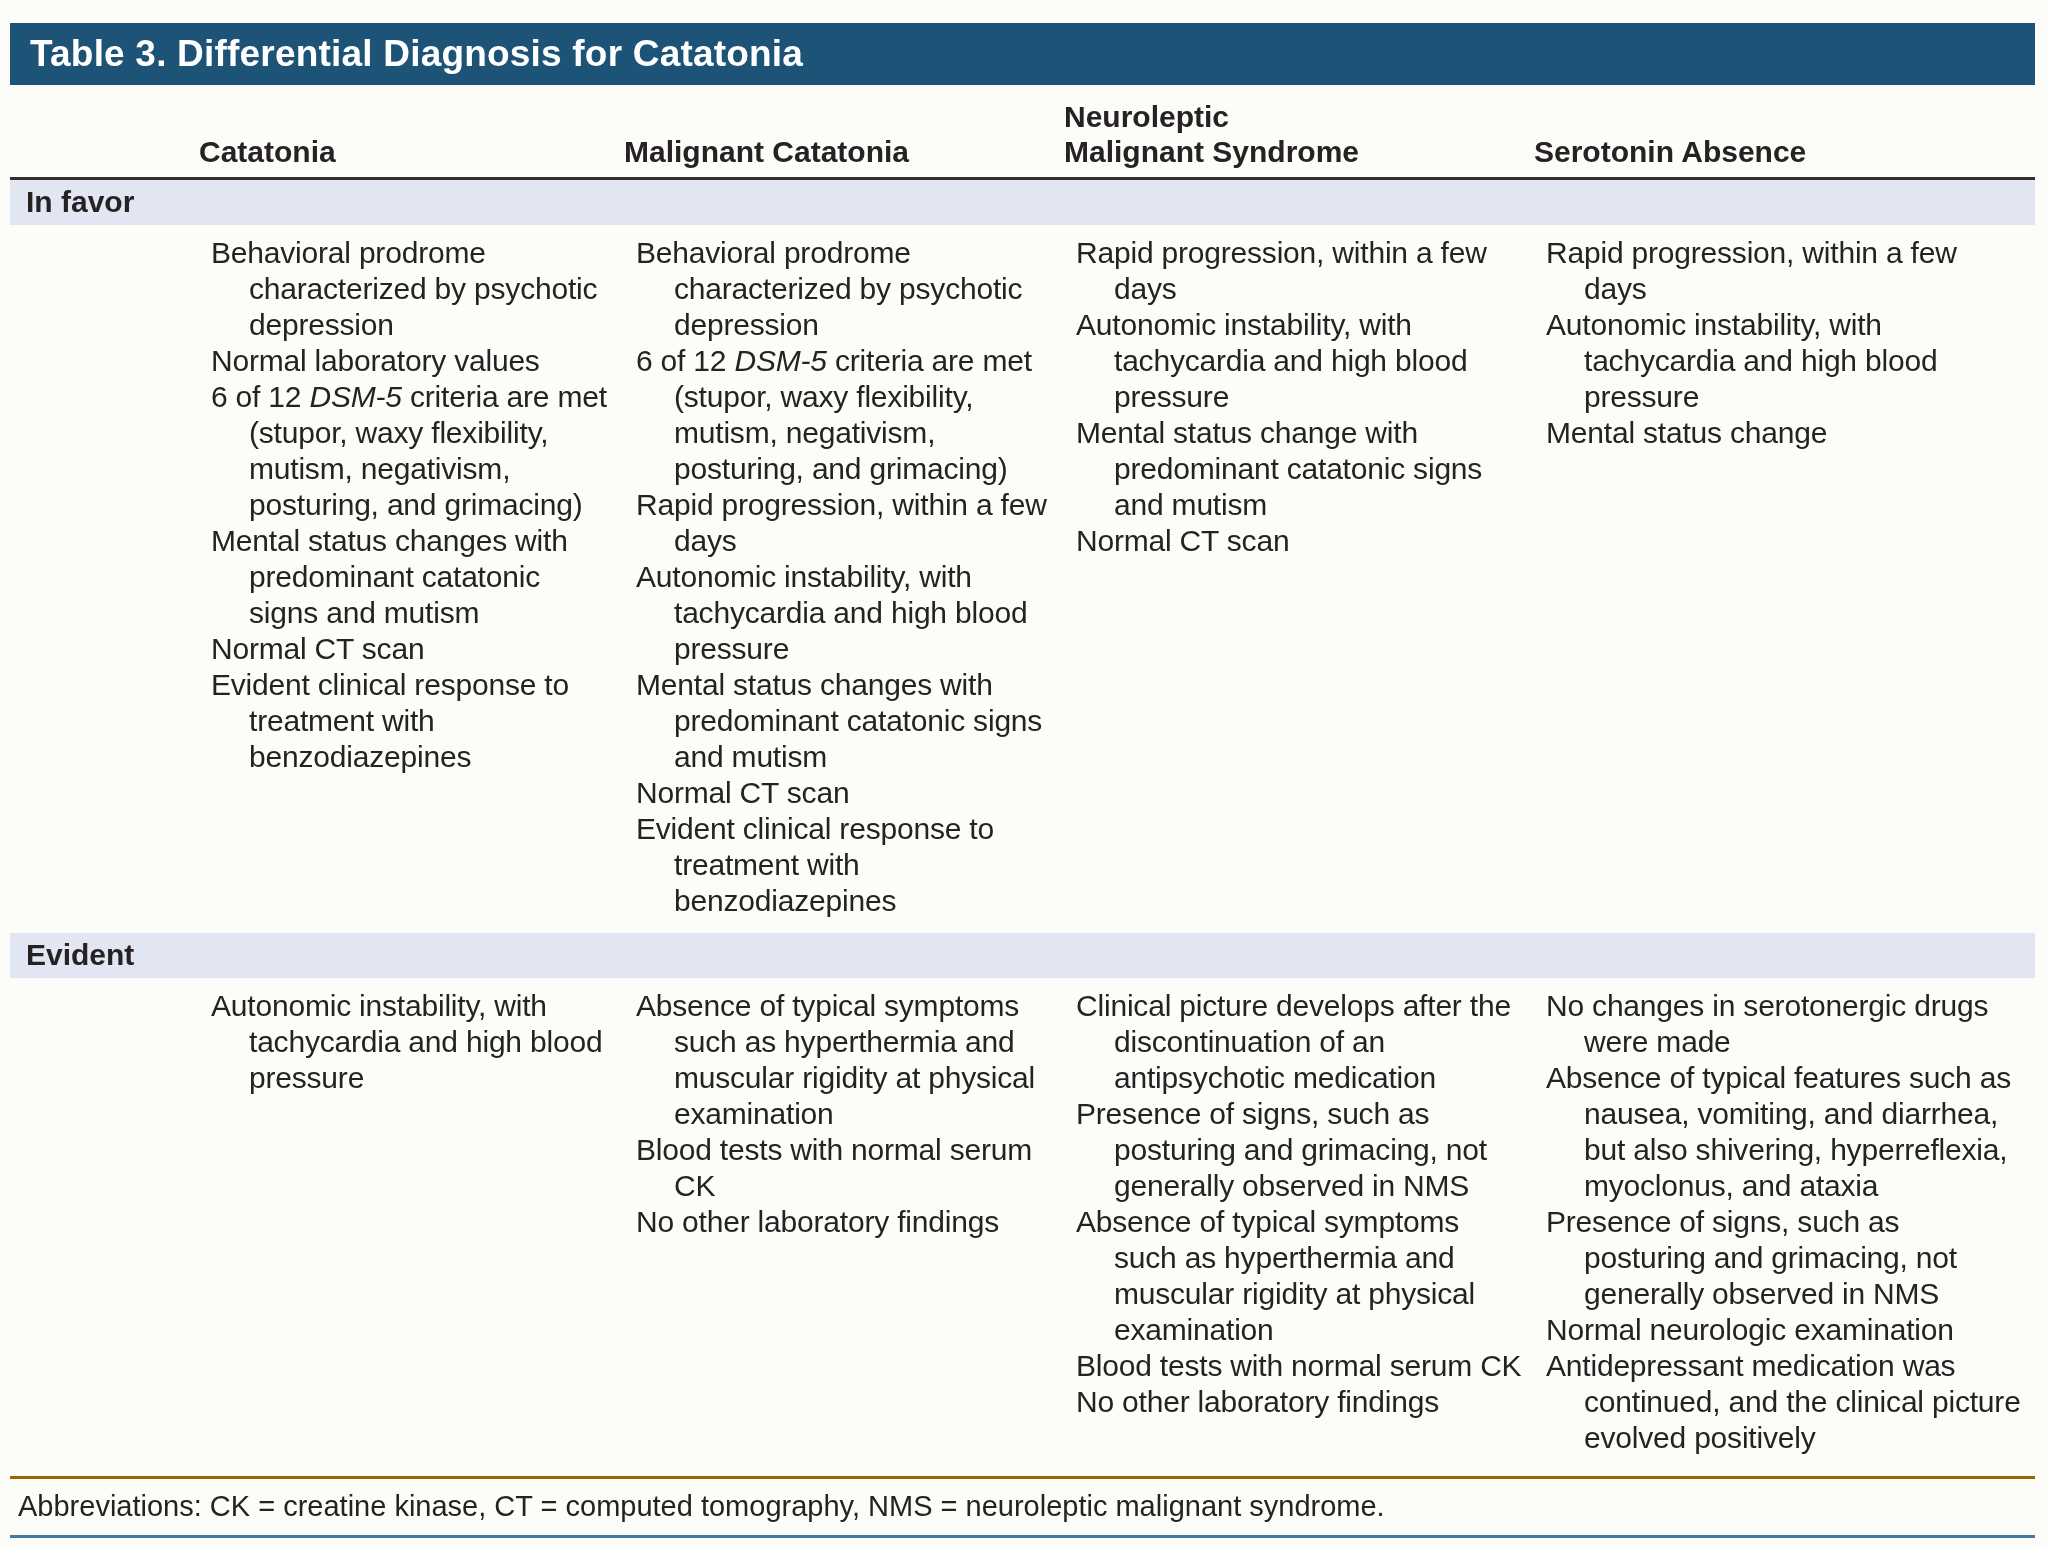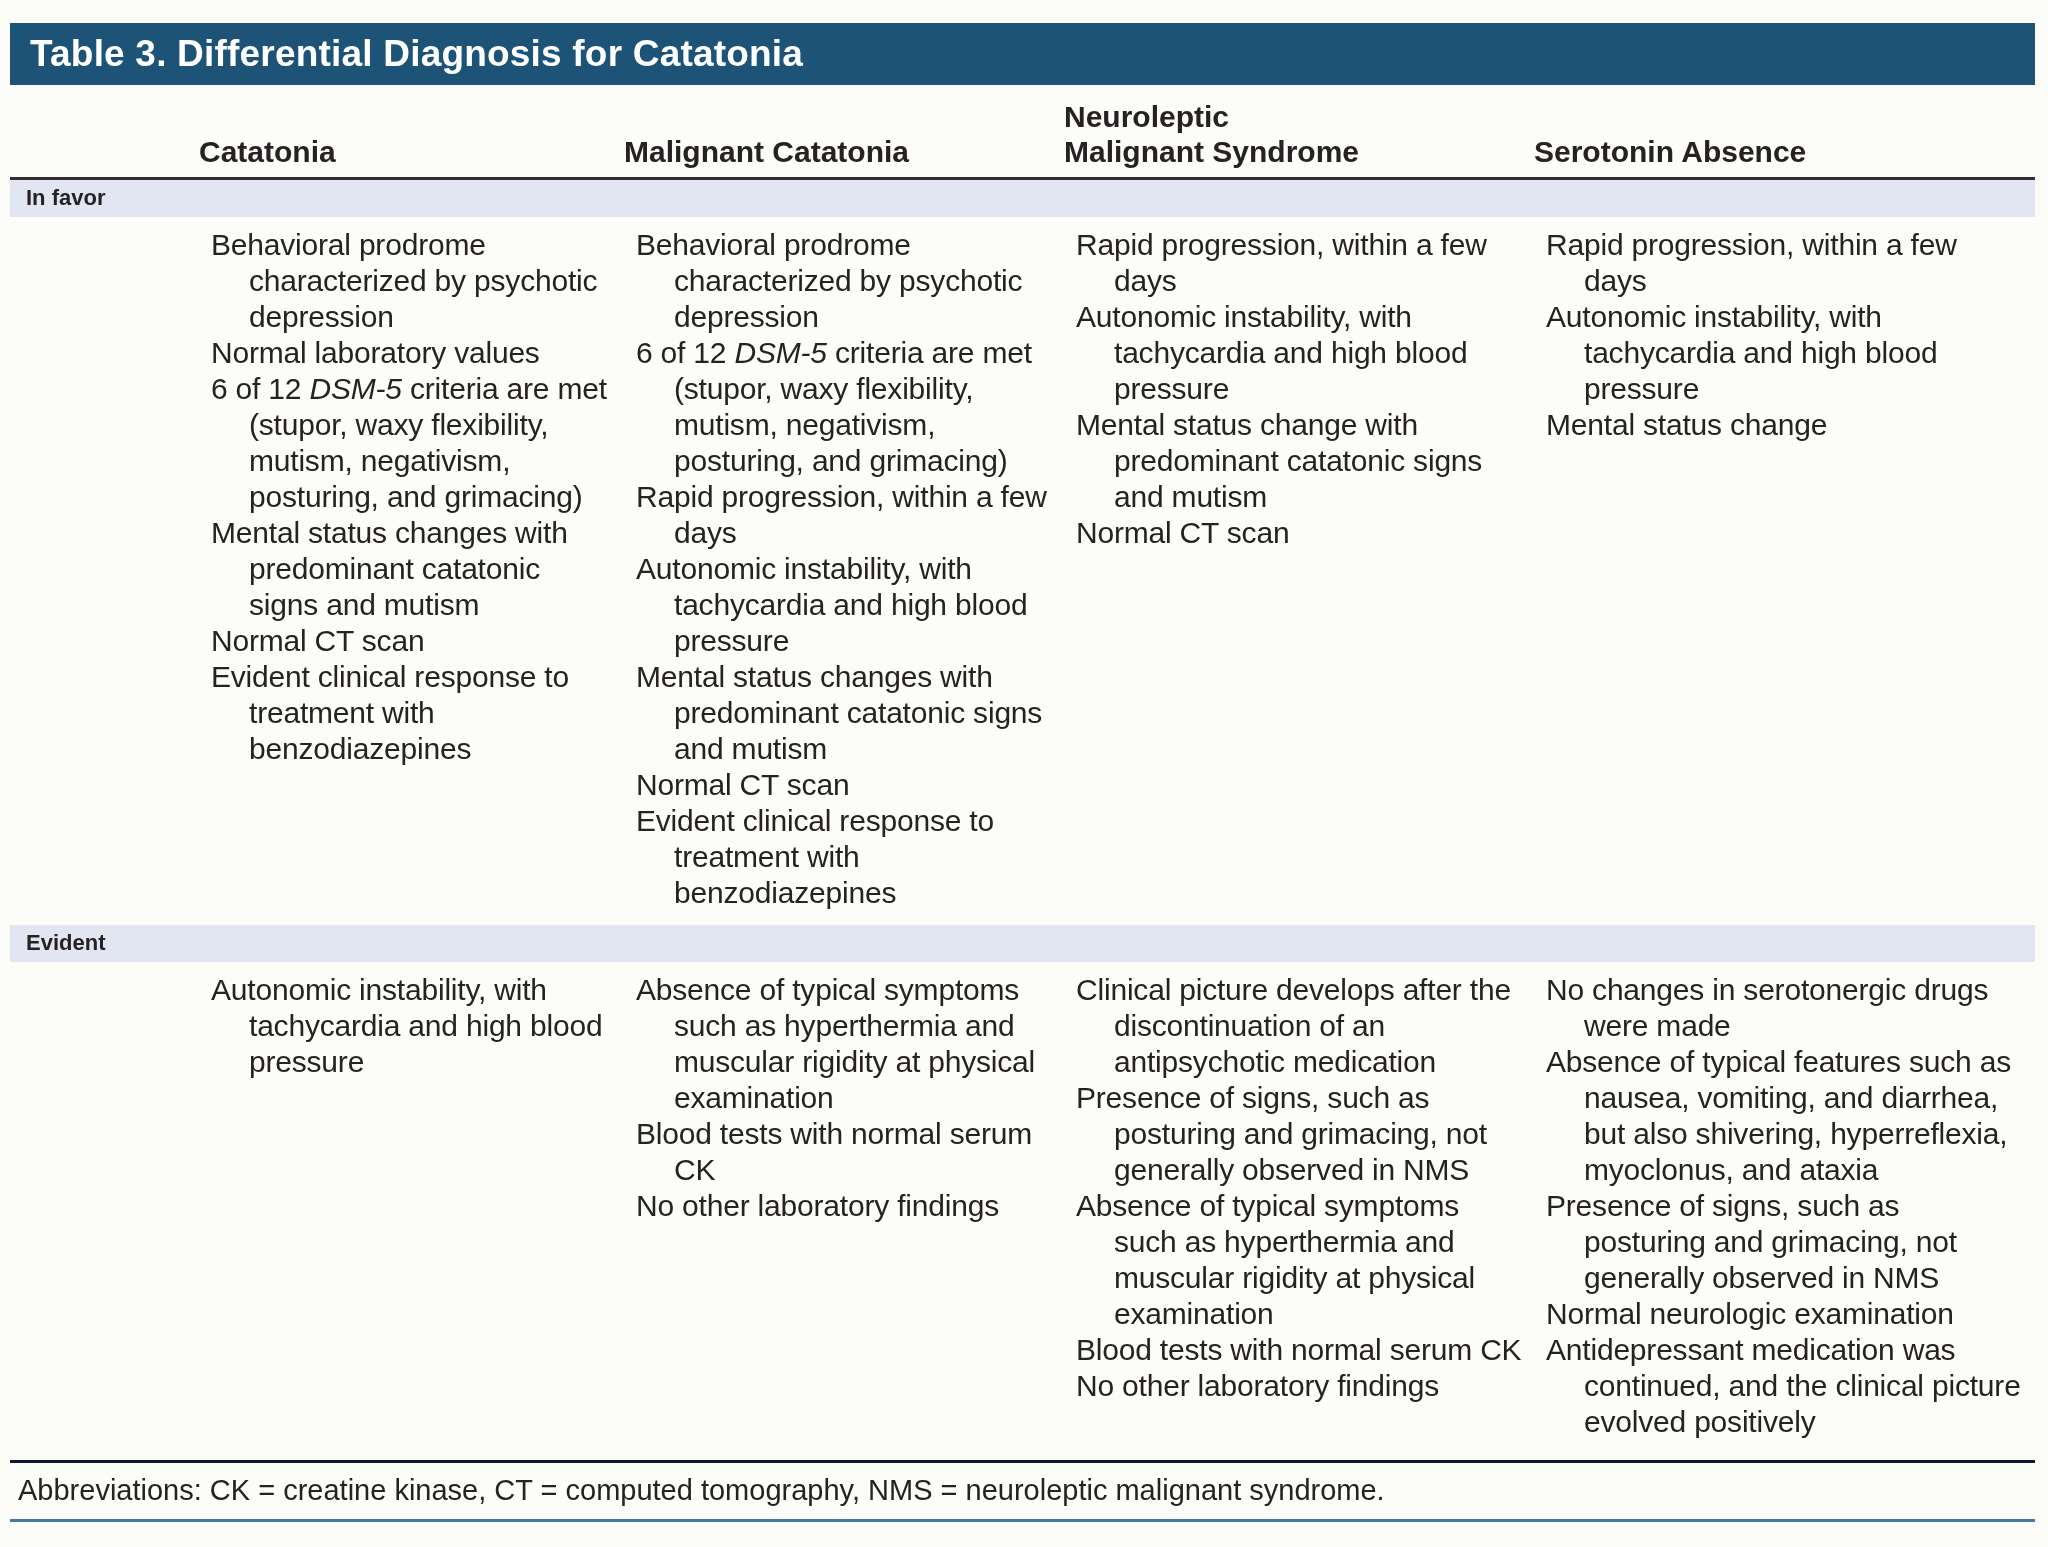--- a/index.html
+++ b/index.html
@@ -39,38 +39,38 @@
     text-align: left;
     font-size: 30px;
     line-height: 35px;
     font-weight: bold;
     padding: 14px 4px 8px 4px;
     border-bottom: 3px solid #332f30;
   }
   tr.band td {
     background: #e2e6f3;
     font-weight: bold;
-    font-size: 22px;
+    font-size: 30px;
     padding: 5px 0 6px 16px;
   }
   tr.content td {
     vertical-align: top;
     padding: 10px 8px 14px 16px;
     font-size: 30px;
     line-height: 36px;
     letter-spacing: -0.2px;
   }
   .item {
     padding-left: 38px;
     text-indent: -38px;
   }
   .item em { font-style: italic; text-align: center; }
   .footer {
     margin-top: 6px;
-    border-top: 3px solid #0f172a;
+    border-top: 3px solid #a16207;
     border-bottom: 3px solid #4678a8;
     padding: 11px 0 12px 8px;
     font-size: 29px;
   }
 </style>
 </head>
 <body>
 
 <div class="page">
 

